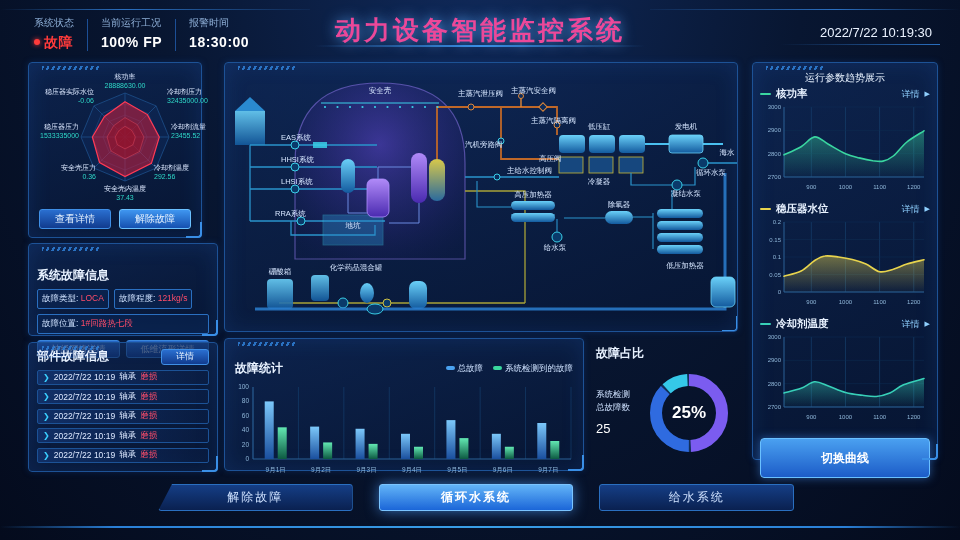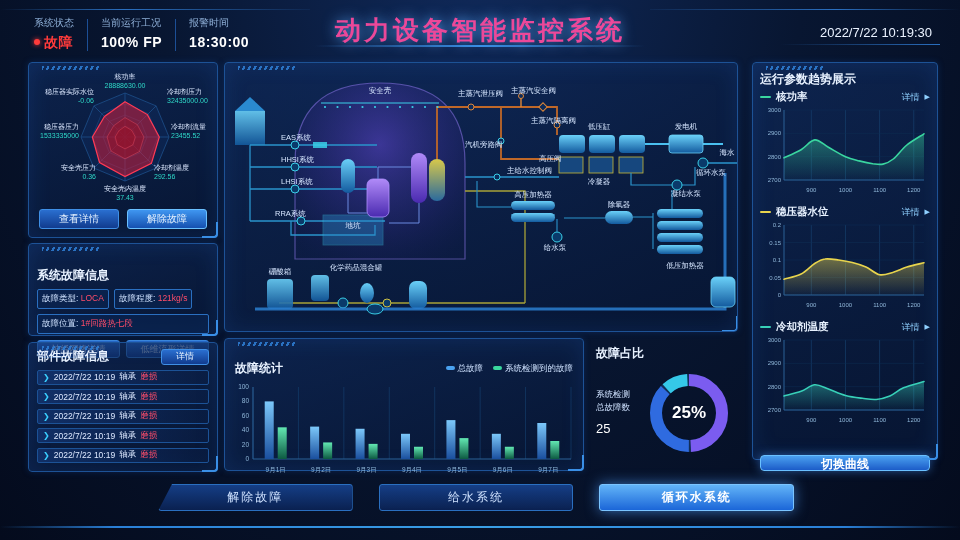--- a/index.html
+++ b/index.html
@@ -38,21 +38,21 @@
     background:repeating-linear-gradient(115deg, #2f7fd6 0 2px, transparent 2px 5px); opacity:.85; }
   .panel::after { content:""; position:absolute; right:-1px; bottom:-1px; width:14px; height:14px;
     border-right:2px solid #3a8fe6; border-bottom:2px solid #3a8fe6; border-radius:0 0 4px 0; }
   .abs { position:absolute; }
   .panel-title { font-size:12px; color:#e8f2ff; font-weight:bold; }
   
   .btn { background:linear-gradient(180deg,#2a6fd0,#113b8e); border:1px solid #3f8fe6;
     border-radius:3px; color:#e6f2ff; cursor:pointer; font-family:inherit; }
   .btn-bright { background:linear-gradient(180deg,#3f96f0,#1550b0); border-color:#6ac0ff; }
   
-  .p-radar { left:28px; top:62px; width:190px; height:176px; padding:4px 2px 2px; }
+  .p-radar { left:28px; top:62px; width:174px; height:176px; padding:4px 2px 2px; }
   .btn-row { display:flex; gap:8px; padding:0 8px; margin-top:-2px; }
   .btn-row .btn { flex:1; height:20px; font-size:10px; }
   
   .p-sysfault { left:28px; top:243px; width:190px; height:93px; padding:23px 8px; }
   .field-row { display:flex; gap:5px; margin-top:5px; }
   .field { border:1px solid #2a6fc0; background:rgba(10,40,90,.5); border-radius:2px;
     font-size:8.5px; padding:3px 4px; white-space:nowrap; }
   .flabel { color:#cfe2ff; }
   .fvalue { color:#ff4d6a; }
   .field.loc { width:100%; }
@@ -79,28 +79,28 @@
   .donut-area { flex:1; padding:7px 0 0 12px; }
   .donut-title { font-size:12px; font-weight:bold; color:#e8f2ff; }
   .donut-body { display:flex; align-items:center; margin-top:4px; }
   .donut-side { font-size:8.5px; color:#cfe2ff; width:46px; line-height:1.5; }
   .donut-count { font-size:13px; color:#ffffff; margin-top:5px; }
   .donut-wrap { position:relative; width:94px; height:94px; }
   .donut-center { position:absolute; inset:0; display:flex; align-items:center; justify-content:center;
     font-size:17px; color:#fff; font-weight:bold; }
   
   .p-trend { left:752px; top:62px; width:186px; height:398px; padding:4px 7px; }
-  .trend-title { font-size:12px; font-weight:bold; color:#e8f2ff; margin:4px 0 2px; }
+  .trend-title { text-align:center; font-size:10px; font-weight:normal; color:#e8f2ff; margin:4px 0 2px; }
   .trend-block { margin-top:1px; }
   .trend-head { display:flex; align-items:center; font-size:10px; gap:5px; height:14px; }
   .trend-dash { width:11px; height:2px; border-radius:1px; background:#3ad6a0; }
   .t-name { color:#e8f2ff; font-weight:bold; font-size:10.5px; }
   .t-detail { margin-left:auto; color:#8fd0ff; font-size:9px; cursor:pointer; }
   .t-arrow { color:#8fd0ff; font-size:7px; cursor:pointer; }
-  .switch-btn { width:100%; height:16px; margin-top:21px;
+  .switch-btn { width:100%; height:40px; margin-top:7px;
     background:linear-gradient(180deg,#4aa0f0,#1c5cc8); border:1px solid #6ac0ff;
     border-radius:4px; color:#fff; font-size:12px; font-weight:bold; cursor:pointer;
     box-shadow:0 0 10px rgba(70,150,255,.5); font-family:inherit; }
   
   .tabs { position:absolute; left:158px; top:484px; width:636px; display:flex; gap:26px; }
   .tab { flex:1; height:27px; background:linear-gradient(180deg, rgba(24,70,150,.85), rgba(10,34,84,.92));
     border:1px solid #2a6fc0; border-radius:3px; color:#cfe2ff; font-size:12px; cursor:pointer;
     font-family:inherit; letter-spacing:2px; }
   .tab.first { clip-path:polygon(14px 0, 100% 0, 100% 100%, 0 100%); }
   .tab.active { background:linear-gradient(180deg,#62b4f8,#1b66d8); color:#fff; font-weight:bold;
@@ -548,16 +548,16 @@
         <text x="119.60975609756099" y="88" text-anchor="middle" font-size="6" fill="#8fb6d8">1100</text>
         <text x="153.7560975609756" y="88" text-anchor="middle" font-size="6" fill="#8fb6d8">1200</text>
       </svg>
   </div>
 
   <button class="switch-btn">切换曲线</button>
 </div>
 
 <div class="tabs">
   <button class="tab first">解除故障</button>
+  <button class="tab active">循环水系统</button>
   <button class="tab">给水系统</button>
-  <button class="tab active">循环水系统</button>
 </div>
 <div class="footer-line"></div>
 
 </body></html>

